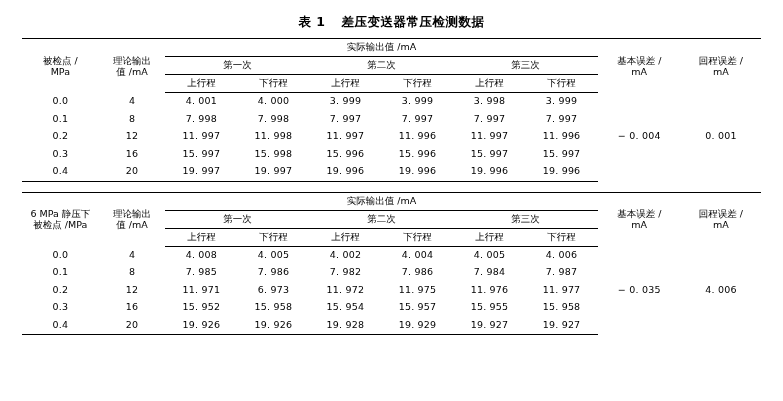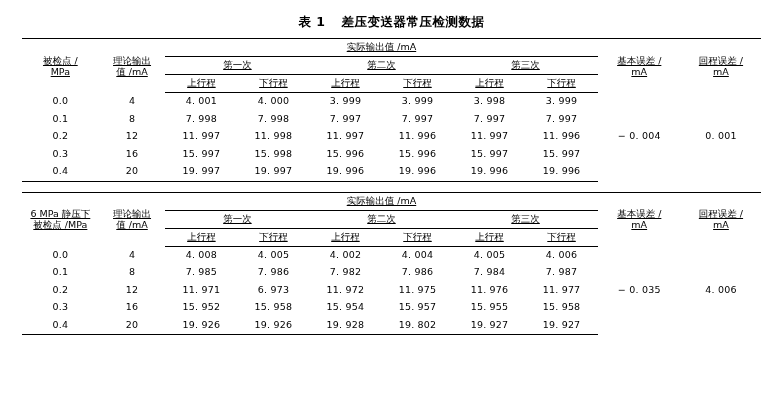--- a/index.html
+++ b/index.html
@@ -53,21 +53,20 @@
     border-top: 1.4px solid #000;
   }
   .rule-bottom td, .rule-bottom th {
     border-bottom: 1.4px solid #000;
   }
   .thin-bottom {
     border-bottom: 0.8px solid #000;
   }
   thead th {
     height: 18px;
-    text-decoration: underline;
   }
   .hdr-row-1 th { height: 17px; }
   .hdr-row-2 th { height: 17px; }
   .hdr-row-3 th { height: 17px; }
   tbody td { height: 17.5px; }
   .col-point { width: 11.5%; }
   .col-theory { width: 10%; }
   .col-meas { width: 10.8%; }
   .col-basic { width: 12.5%; }
   .col-range { width: 12%; }
@@ -295,21 +294,21 @@
           <td class="num">15. 957</td>
           <td class="num">15. 955</td>
           <td class="num">15. 958</td>
         </tr>
         <tr class="rule-bottom">
           <td class="num">0.4</td>
           <td class="num">20</td>
           <td class="num">19. 926</td>
           <td class="num">19. 926</td>
           <td class="num">19. 928</td>
-          <td class="num">19. 802</td>
+          <td class="num">19. 929</td>
           <td class="num">19. 927</td>
           <td class="num">19. 927</td>
         </tr>
       </tbody>
     </table>
   </div>
 
 </div>
 
 </body></html>

